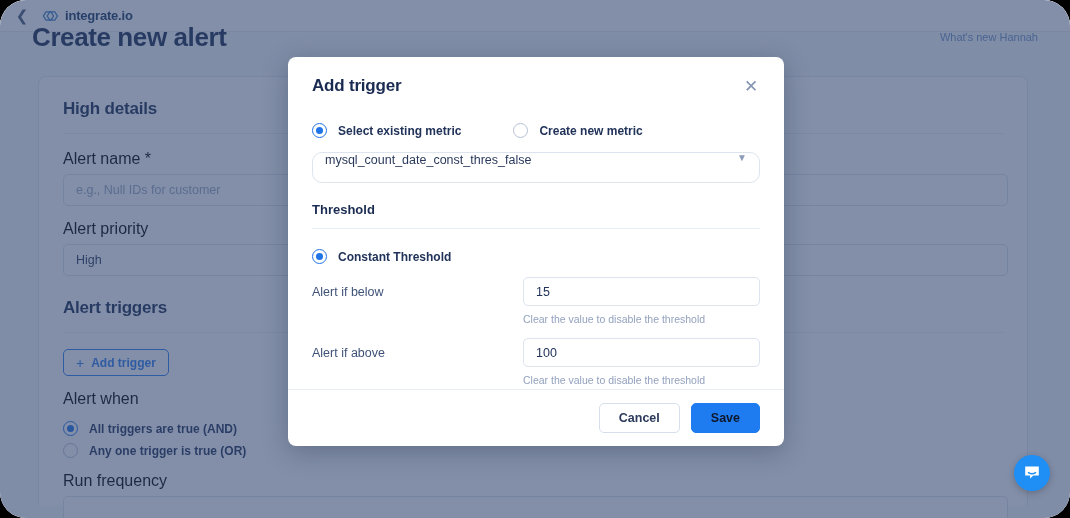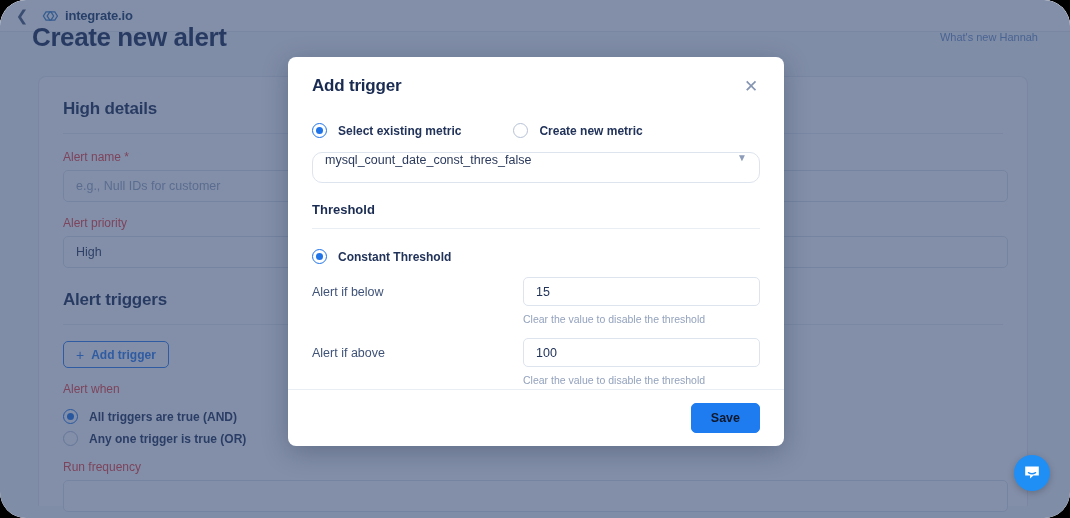--- a/index.html
+++ b/index.html
@@ -92,22 +92,22 @@
     font-weight: bold;
     color: #1a2b52;
     letter-spacing: -0.2px;
   }
   .section-rule {
     height: 1px;
     background: #e9eef5;
     margin: 14px 0 16px 0;
   }
   .field-label {
-    font-size: 12px;
-    color: #ef4444;
+    font-size: 16px;
+    color: #000000;
     margin-bottom: 6px;
   }
   .text-input {
     width: 945px;
     height: 32px;
     border: 1px solid #dde4ee;
     border-radius: 5px;
     display: flex;
     align-items: center;
     padding: 0 12px;
@@ -424,18 +424,19 @@
         <div class="thr-label">Alert if above</div>
         <div class="thr-right">
           <div class="thr-input">100</div>
           <div class="thr-hint">Clear the value to disable the threshold</div>
         </div>
       </div>
 
     </div>
 
     <div id="modal-footer">
+      <div class="btn btn-secondary">Cancel</div>
       <div class="btn btn-primary">Save</div>
     </div>
 
   </div>
 
 </div>
 
 </body></html>

